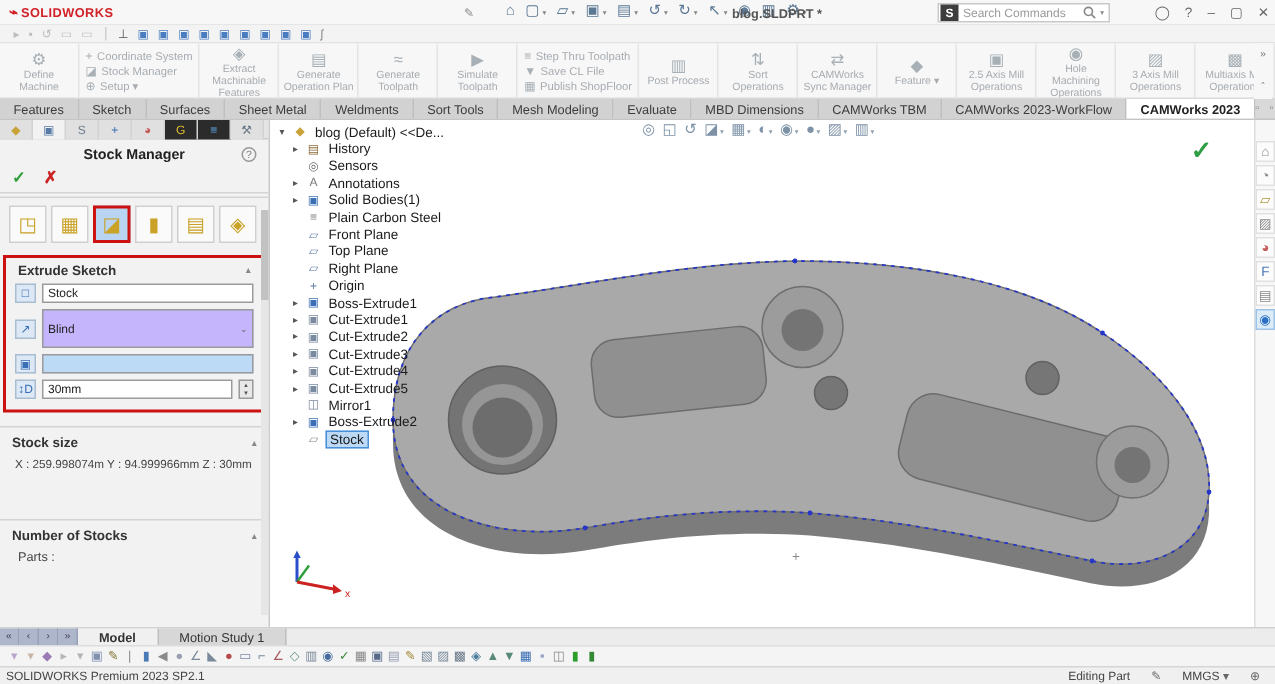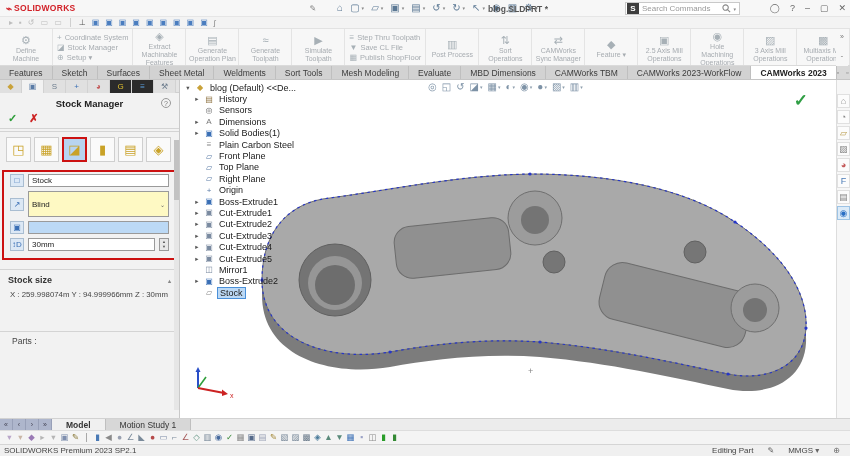--- a/index.html
+++ b/index.html
@@ -67,21 +67,21 @@
   .psection-header { display:flex; align-items:center; font-weight:bold; font-size:9px; color:#333; padding:3px 8px 2px; }
   .psection-header .exp { margin-left:auto; font-size:6px; color:#888; }
   #stock-icons { display:flex; gap:3px; padding:3px 6px 4px; }
   .stock-icon { width:25px; height:25px; border:1px solid #cfcfcf; background:#fafafa; display:flex; align-items:center; justify-content:center; font-size:13px; color:#c9a227; }
   .stock-icon.selected { background:#b8d4f0; border:2px solid #cc1111; }
   #extrude-group { border:2px solid #cc1111; margin:4px 2px 0; background:#f2f2f2; padding-bottom:5px; }
   .fieldrow { display:flex; align-items:center; gap:4px; padding:2px 6px; }
   .ficon { width:14px; height:13px; border:1px solid #a9bdd1; background:#dce8f5; font-size:8px; color:#3a6fb5; display:flex; align-items:center; justify-content:center; flex:0 0 auto; }
   .ftext { flex:1; height:13px; border:1px solid #9a9a9a; background:#fff; font-size:8px; color:#222; display:flex; align-items:center; padding:0 3px; }
   .ftext.hl { background:#bcd9f5; }
-  .fselect { flex:1; height:13px; border:1px solid #9a9a9a; background:#fef9c3; font-size:8px; color:#222; display:flex; align-items:center; padding:12px 3px; }
+  .fselect { flex:1; height:13px; border:1px solid #9a9a9a; background:#c4b5fd; font-size:8px; color:#222; display:flex; align-items:center; padding:12px 3px; }
   .fselect .caret { margin-left:auto; font-size:6px; color:#666; }
   .spinner { width:10px; height:13px; display:flex; flex-direction:column; border:1px solid #9a9a9a; background:#e8e8e8; }
   .spinner span { flex:1; font-size:4px; color:#555; display:flex; align-items:center; justify-content:center; line-height:1; }
   #stock-size-value { font-size:7.8px; color:#444; padding:3px 8px 0 10px; white-space:nowrap; overflow:hidden; }
   #parts-label { font-size:8.5px; color:#444; padding:2px 8px 0 12px; }
   #panel-scroll { position:absolute; right:0; top:60px; width:5px; height:270px; background:#e6e6e6; }
   #panel-scroll .thumb { width:5px; height:60px; background:#c2c2c2; }
 
   
   #viewport { position:absolute; top:80px; left:180px; width:656px; height:338px; background:#fff; overflow:hidden; }
@@ -378,20 +378,24 @@
   <div id="stock-icons">
       <span class="stock-icon">◳</span>
       <span class="stock-icon">▦</span>
       <span class="stock-icon selected">◪</span>
       <span class="stock-icon">▮</span>
       <span class="stock-icon">▤</span>
       <span class="stock-icon">◈</span>
     </div>
 
   <div id="extrude-group">
+    <div class="psection-header">
+      <span>Extrude Sketch</span>
+      <span class="exp">▴</span>
+    </div>
     <div class="fieldrow">
       <span class="ficon">□</span>
       <span class="ftext">Stock</span>
     </div>
     <div class="fieldrow">
       <span class="ficon">↗</span>
       <span class="fselect">
         <span>Blind</span>
         <span class="caret">⌄</span>
       </span>
@@ -413,20 +417,24 @@
   <div style="height:7px"></div>
   <div class="pdivider"></div>
   <div class="psection-header">
     <span>Stock size</span>
     <span class="exp">▴</span>
   </div>
   <div id="stock-size-value">X : 259.998074m Y : 94.999966mm Z : 30mm</div>
 
   <div style="height:30px"></div>
   <div class="pdivider"></div>
+  <div class="psection-header">
+    <span>Number of Stocks</span>
+    <span class="exp">▴</span>
+  </div>
   <div id="parts-label">Parts :</div>
 
   <div id="panel-scroll">
       <div class="thumb"></div>
     </div>
 </div>
 
 <div id="viewport">
   <svg id="part-svg" width="656" height="338" viewBox="0 0 656 338">
     <defs>
@@ -524,21 +532,21 @@
         <span class="tlabel">History</span>
       </div>
       <div class="titem" style="padding-left: 9px;">
         <span class="arrow"></span>
         <span class="ticon" style="color: rgb(102, 102, 102);">◎</span>
         <span class="tlabel">Sensors</span>
       </div>
       <div class="titem" style="padding-left: 9px;">
         <span class="arrow">▸</span>
         <span class="ticon" style="color: rgb(119, 119, 119);">A</span>
-        <span class="tlabel">Dimensions</span>
+        <span class="tlabel">Annotations</span>
       </div>
       <div class="titem" style="padding-left: 9px;">
         <span class="arrow">▸</span>
         <span class="ticon" style="color: rgb(58, 111, 181);">▣</span>
         <span class="tlabel">Solid Bodies(1)</span>
       </div>
       <div class="titem" style="padding-left: 9px;">
         <span class="arrow"></span>
         <span class="ticon" style="color: rgb(136, 136, 136);">≡</span>
         <span class="tlabel">Plain Carbon Steel</span>

